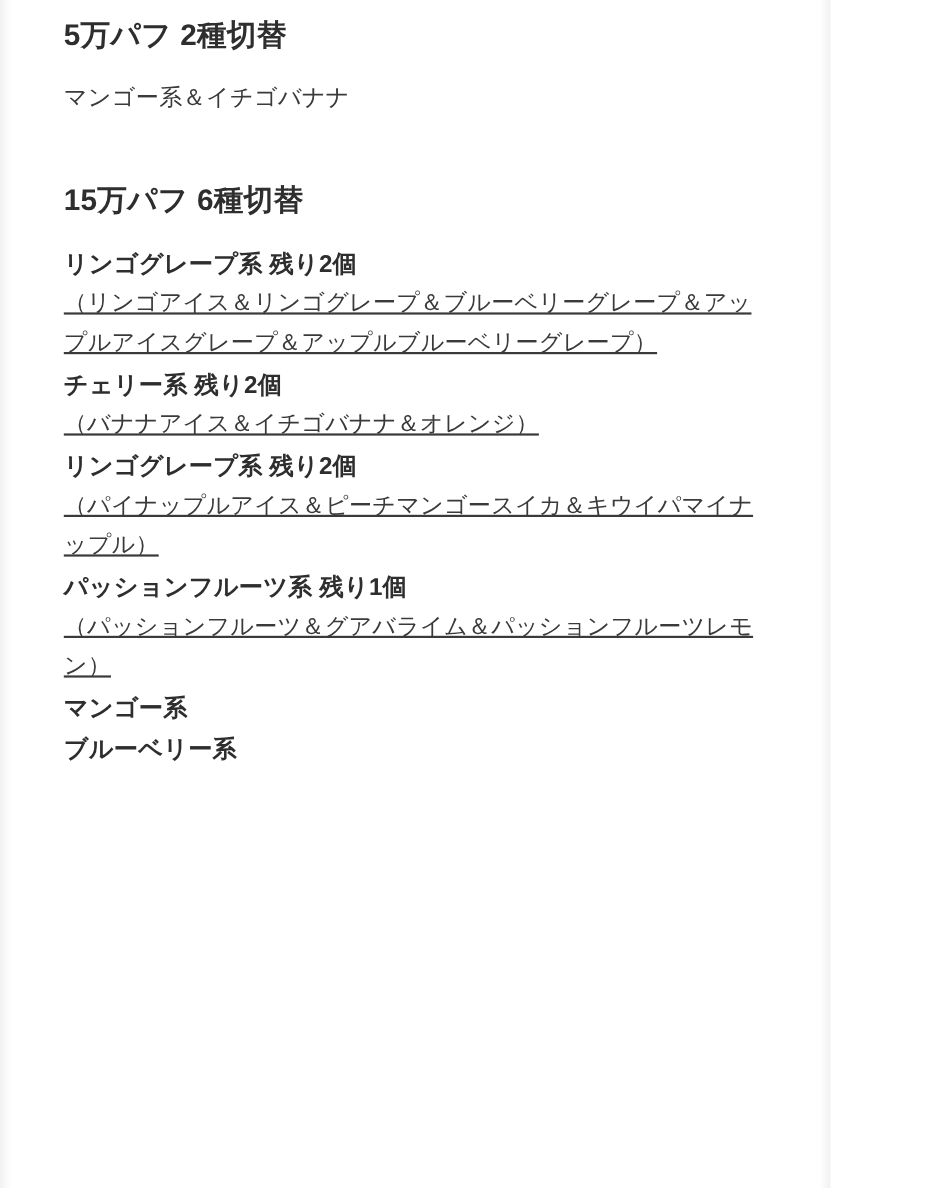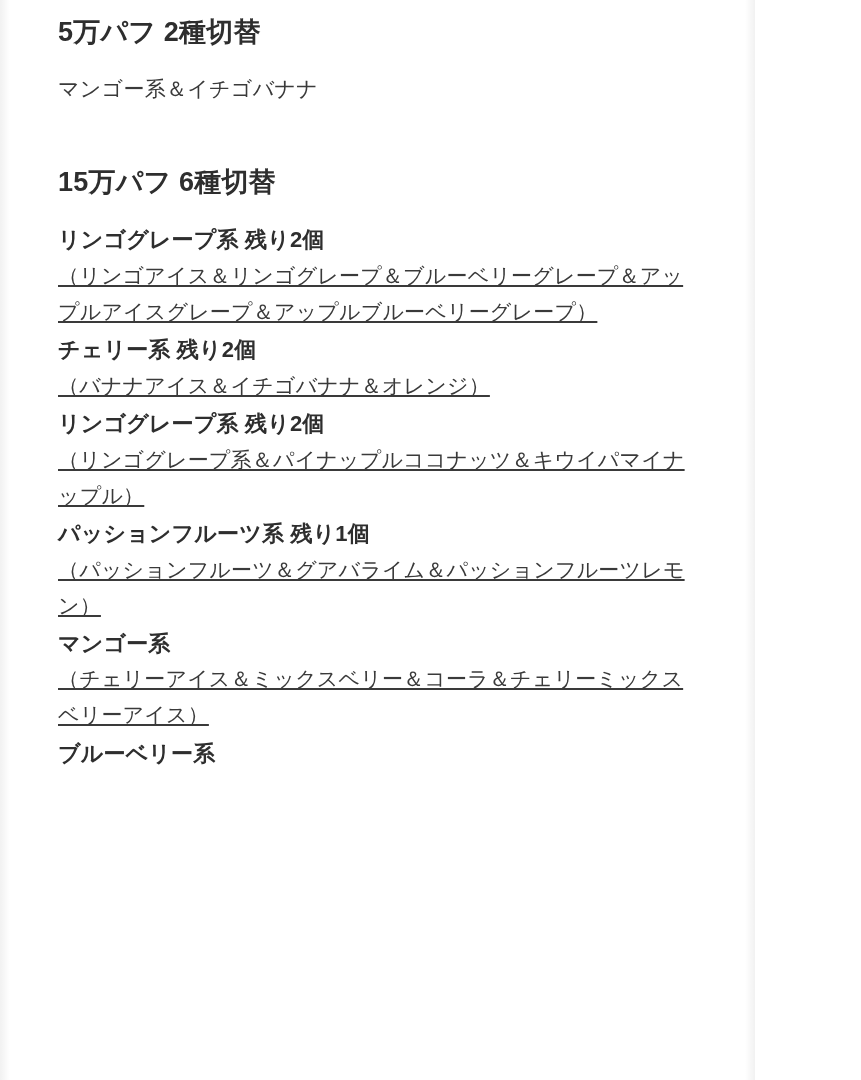--- a/index.html
+++ b/index.html
@@ -104,28 +104,27 @@
       <div class="entry">
         <p class="entry-title">リンゴグレープ系 残り2個</p>
         <p class="entry-detail">（リンゴアイス＆リンゴグレープ＆ブルーベリーグレープ＆アップルアイスグレープ＆アップルブルーベリーグレープ）</p>
       </div>
       <div class="entry">
         <p class="entry-title">チェリー系 残り2個</p>
         <p class="entry-detail">（バナナアイス＆イチゴバナナ＆オレンジ）</p>
       </div>
       <div class="entry">
         <p class="entry-title">リンゴグレープ系 残り2個</p>
-        <p class="entry-detail">（リンゴグレープ系＆パイナップルココナッツ＆キウイパマイナップル）</p>
+        <p class="entry-detail">（パイナップルアイス＆ピーチマンゴースイカ＆キウイパマイナップル）</p>
       </div>
       <div class="entry">
         <p class="entry-title">パッションフルーツ系 残り1個</p>
         <p class="entry-detail">（パッションフルーツ＆グアバライム＆パッションフルーツレモン）</p>
       </div>
       <div class="entry">
         <p class="entry-title">マンゴー系</p>
-        <p class="entry-detail">（チェリーアイス＆ミックスベリー＆コーラ＆チェリーミックスベリーアイス）</p>
       </div>
       <div class="entry">
         <p class="entry-title">ブルーベリー系</p>
       </div>
     </div>
   </div>
 </div>
 
 </body></html>

